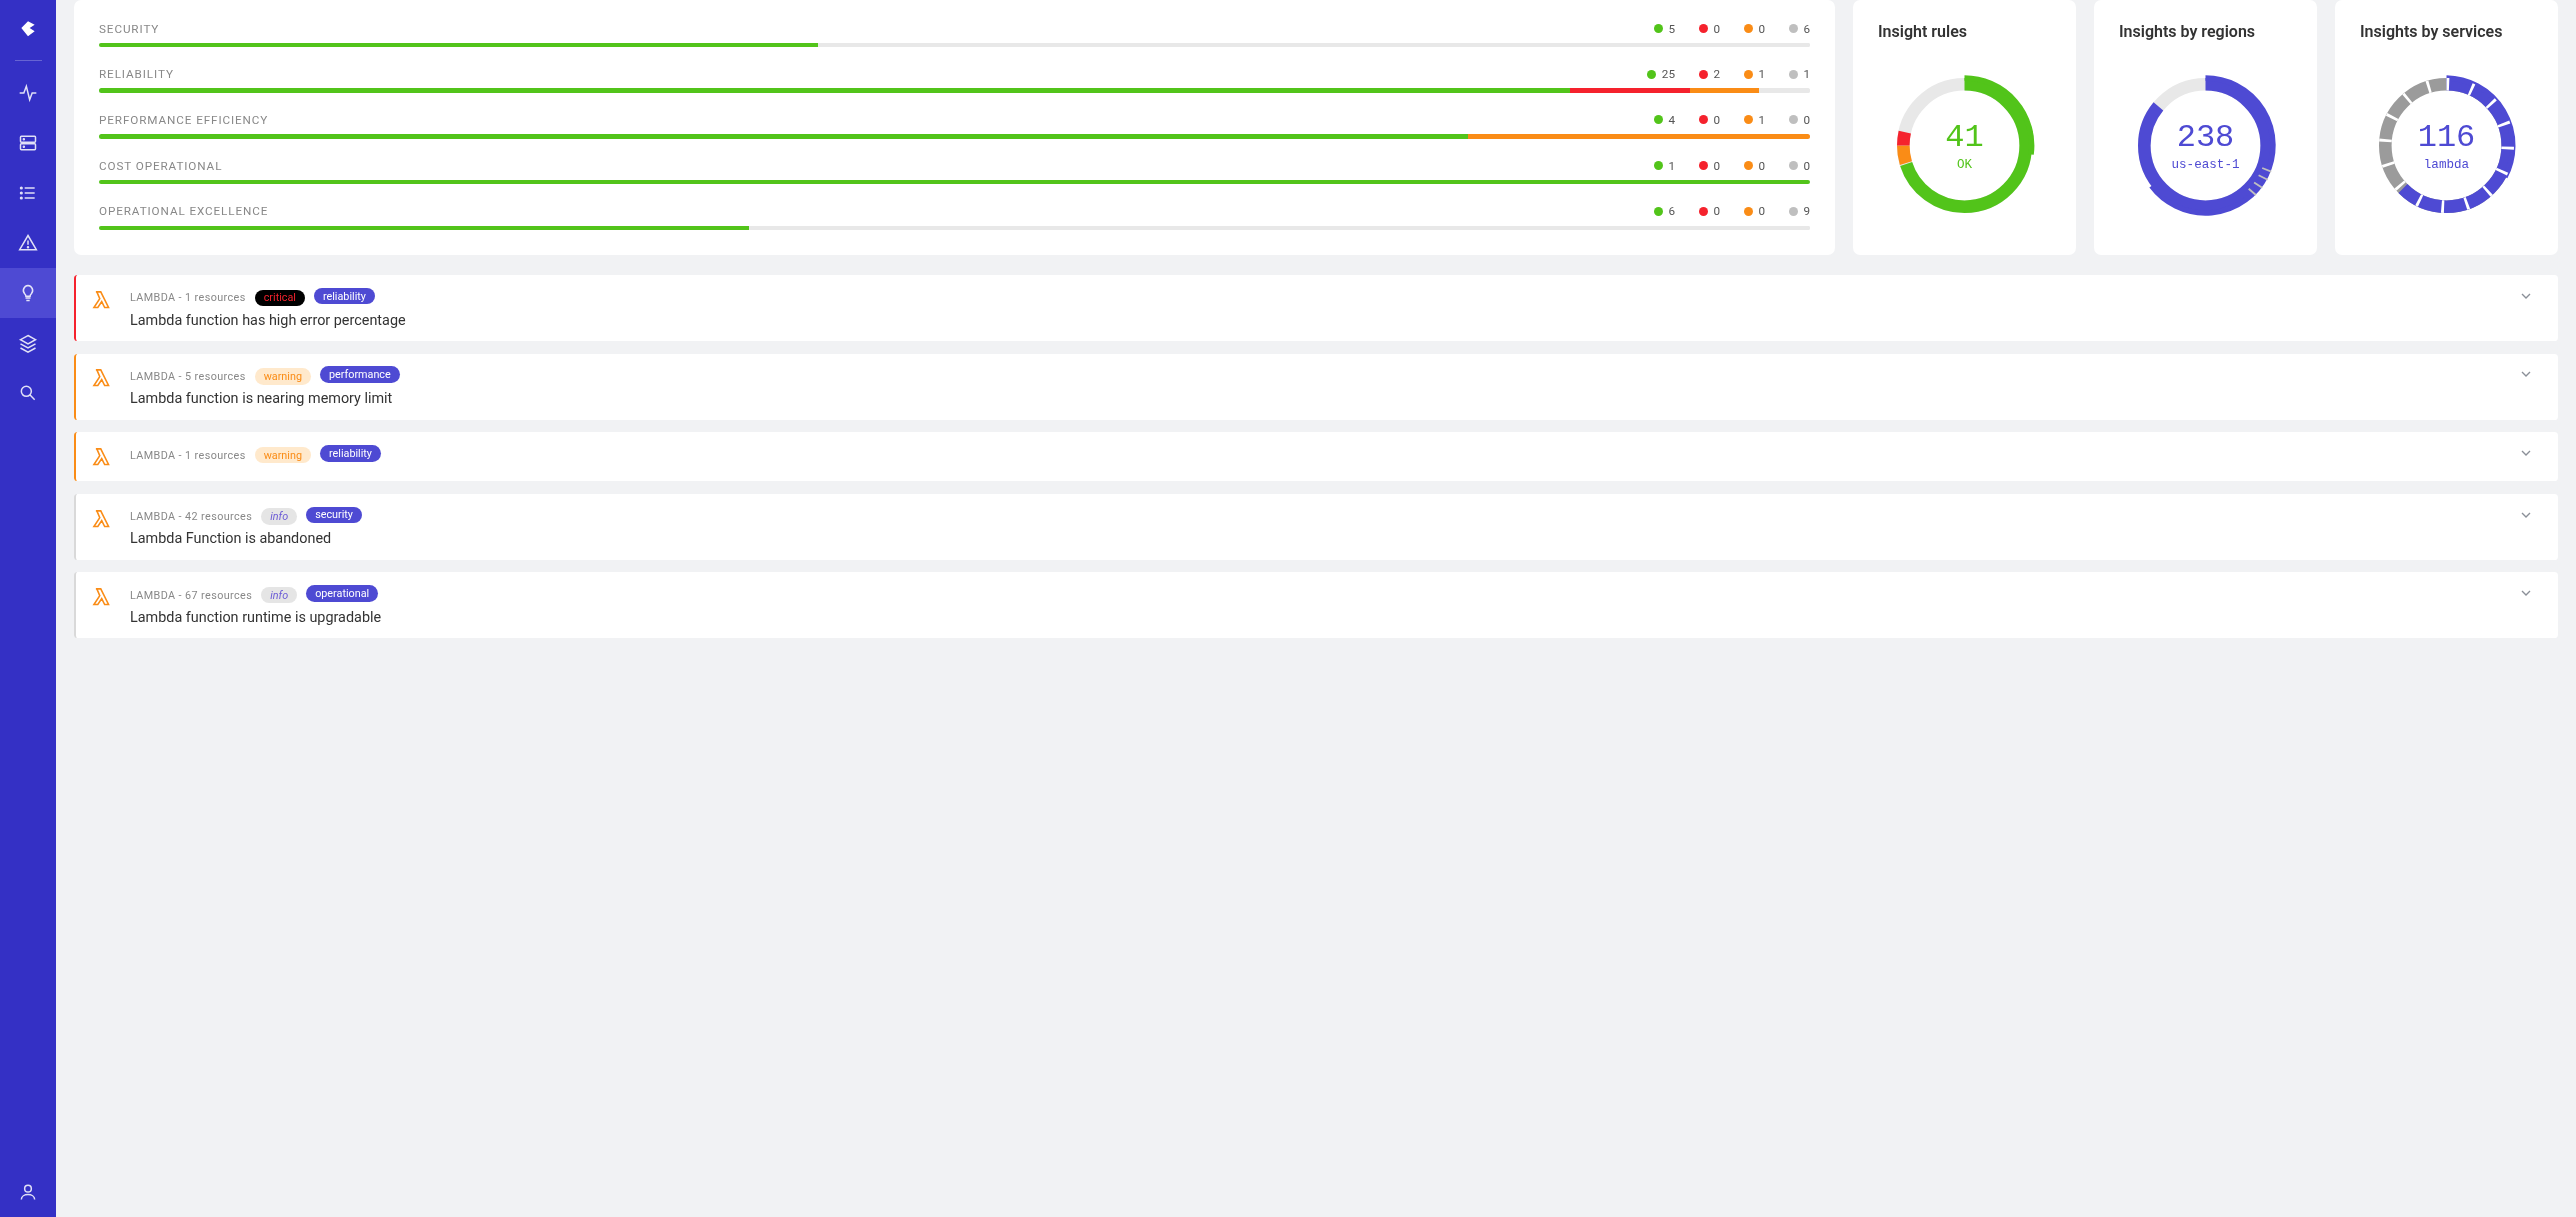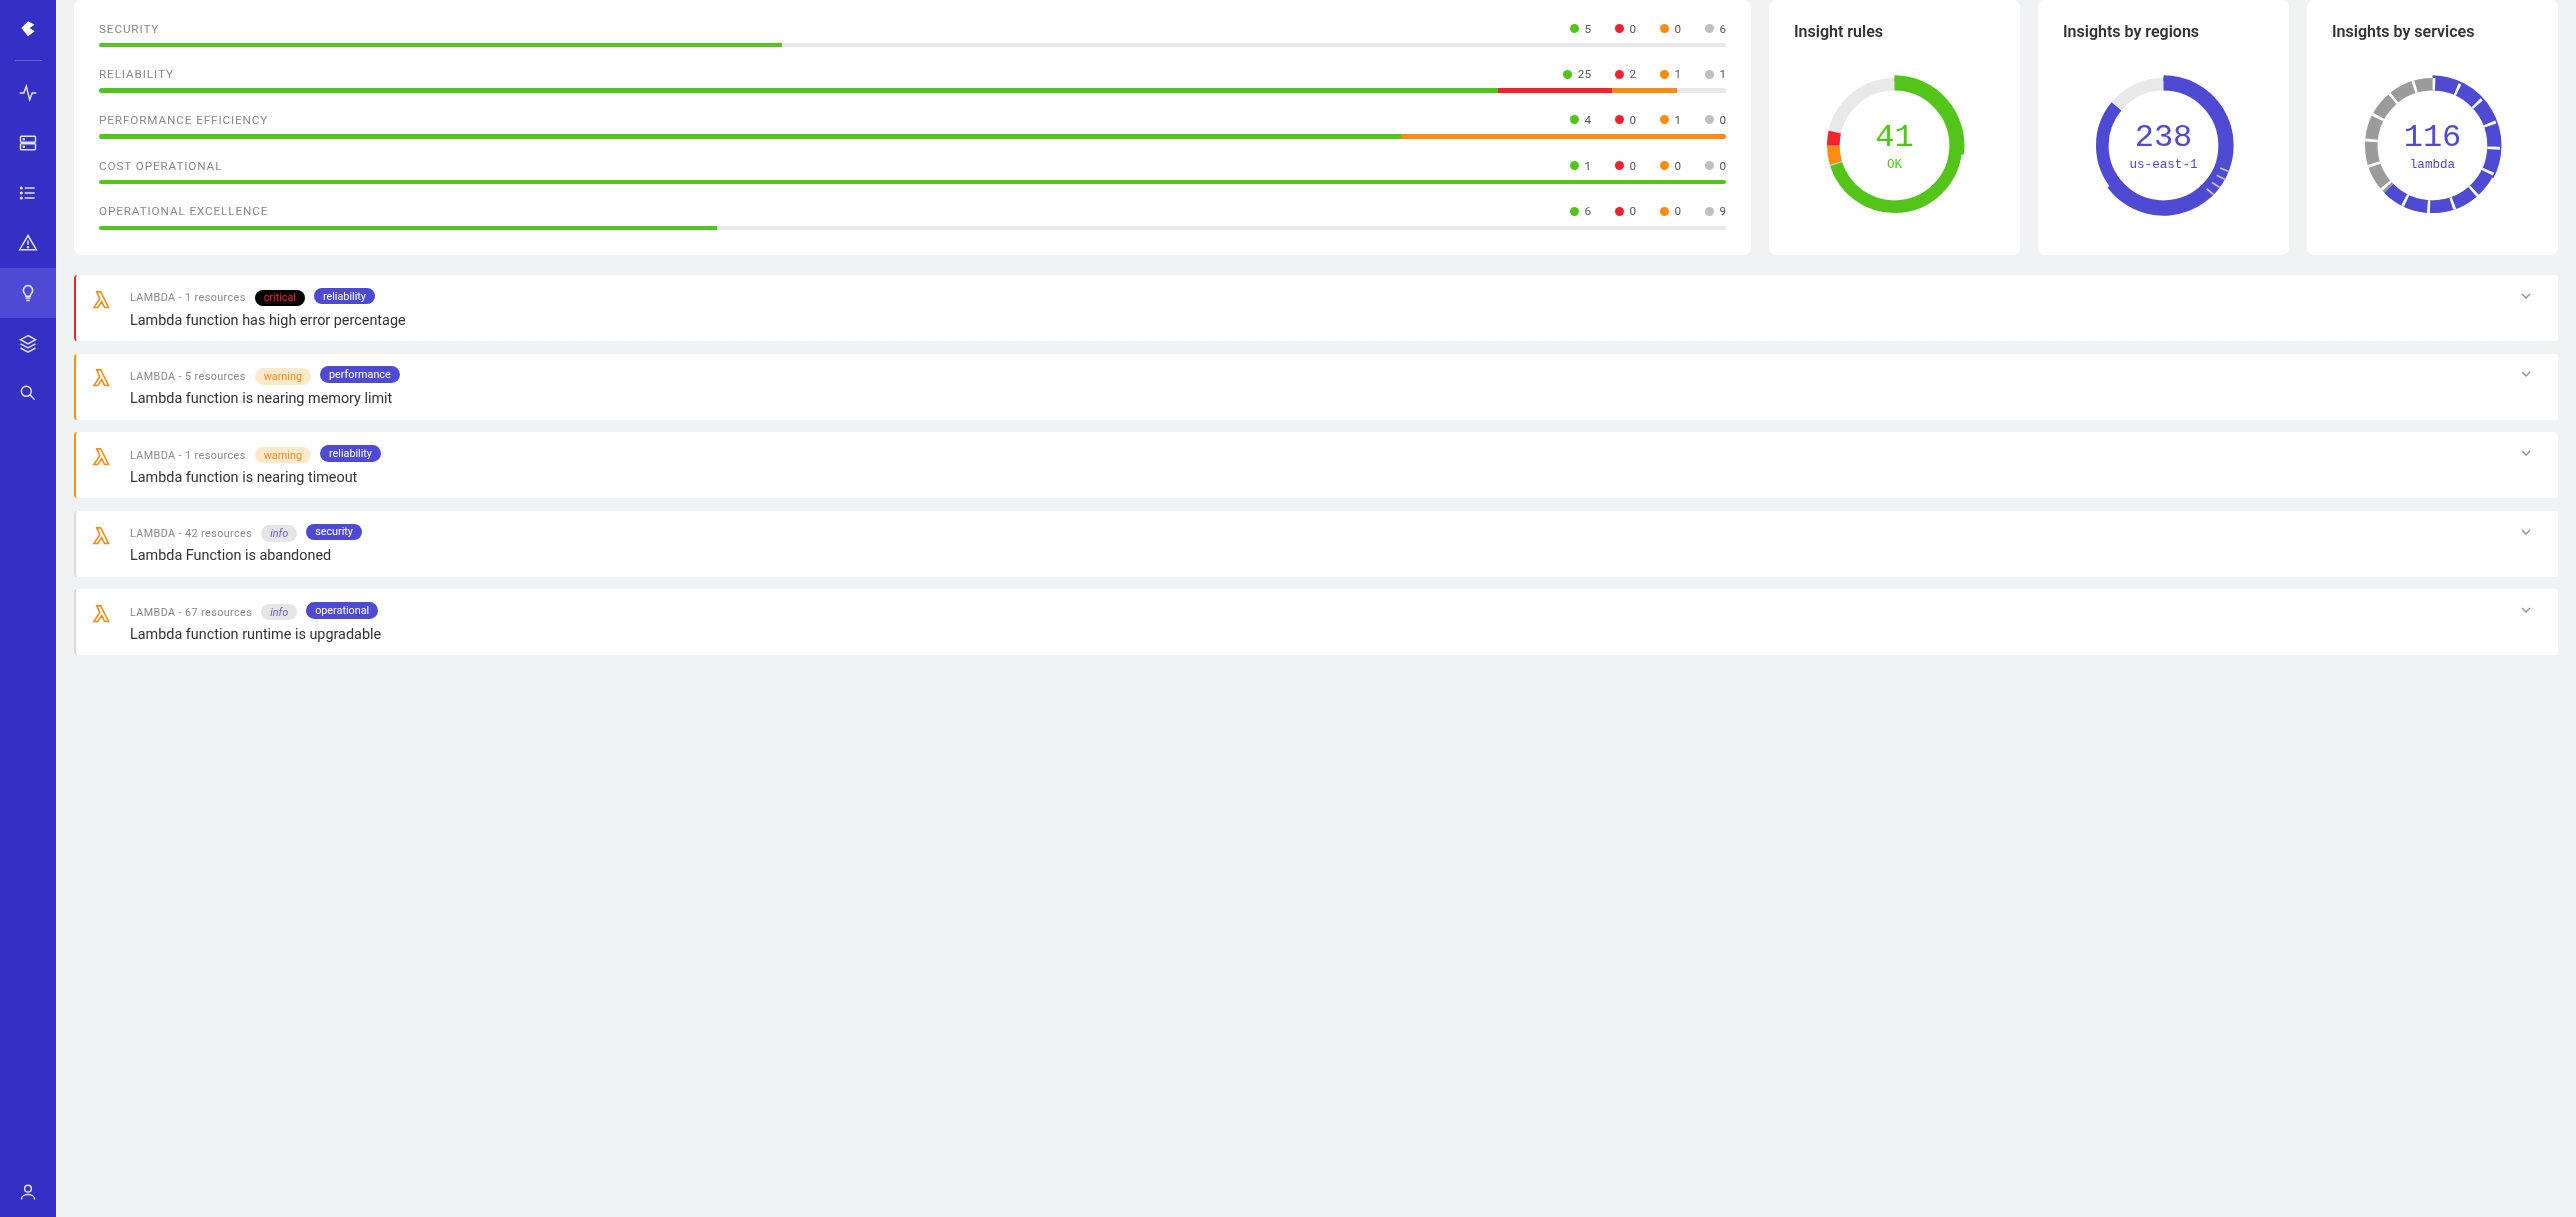--- a/index.html
+++ b/index.html
@@ -44,21 +44,21 @@
     padding: 9px 0 12.6px 3.6px;
   }
   .breadcrumb span.sep { margin: 0 5.4px; }
 
   .top-row { display:flex; gap: 18px; align-items: stretch; }
   .card {
     background:#fff; border-radius:7.2px; padding: 21.6px 25px;
     box-shadow: 0 0 0 rgba(0,0,0,0);
   }
   .pillars-card { flex: 1 1 48%; }
-  .gauge-card { width: 251px; flex-shrink:0; display:flex; flex-direction:column; }
+  .gauge-card { width: 223px; flex-shrink:0; display:flex; flex-direction:column; }
   .gauge-card h3 { font-size: 16px; font-weight:600; color:#333; margin-bottom: 16px; }
   .gauge-wrap { flex:1; display:flex; align-items:center; justify-content:center; position:relative;font-family:Liberation Mono, monospace; }
   .gauge-center { position:absolute; text-align:center; }
   .gauge-center .big { font-size: 32px; font-weight:400; }
   .gauge-center .sub { font-size: 12.6px; margin-top:1.8px; }
 
   
   .pillar { margin-bottom: 20px; }
   .pillar:last-child { margin-bottom: 3.6px; }
   .pillar-header { display:flex; align-items:center; justify-content:space-between; margin-bottom:7.2px; }
@@ -359,21 +359,20 @@
       <svg viewBox="0 0 24 24">
             <path d="M5 4h5l8 16h-4l-3-6-4 6H3l6-9-3-7z"></path>
           </svg>
     </div>
     <div class="insight-body">
       <div class="insight-meta">
         <span>LAMBDA - 1 resources</span>
         <span class="chip warning">warning</span>
         <span class="chip pillar">reliability</span>
       </div>
-      <div class="insight-title">Lambda function is nearing timeout</div>
     </div>
     <div class="insight-chevron">
       <svg viewBox="0 0 24 24">
             <polyline points="6 9 12 15 18 9"></polyline>
           </svg>
     </div>
       </div>
       <div class="insight info-border">
     <div class="insight-icon">
       <svg viewBox="0 0 24 24">

